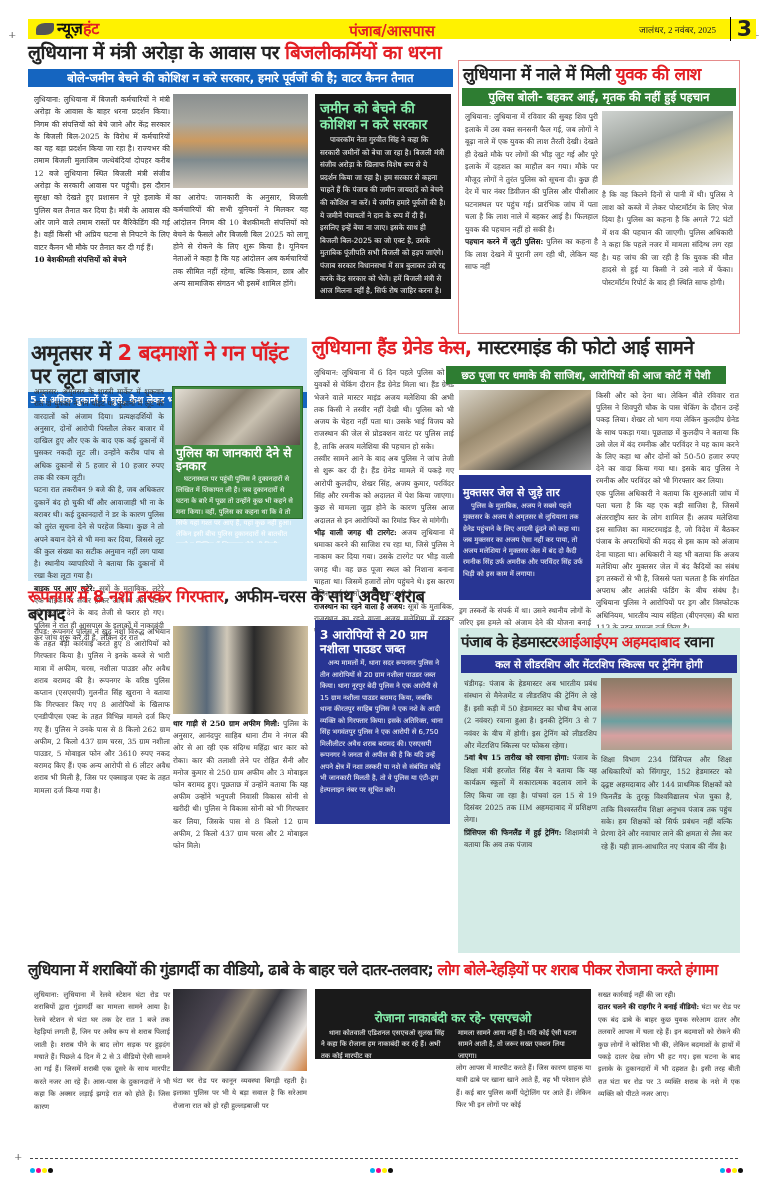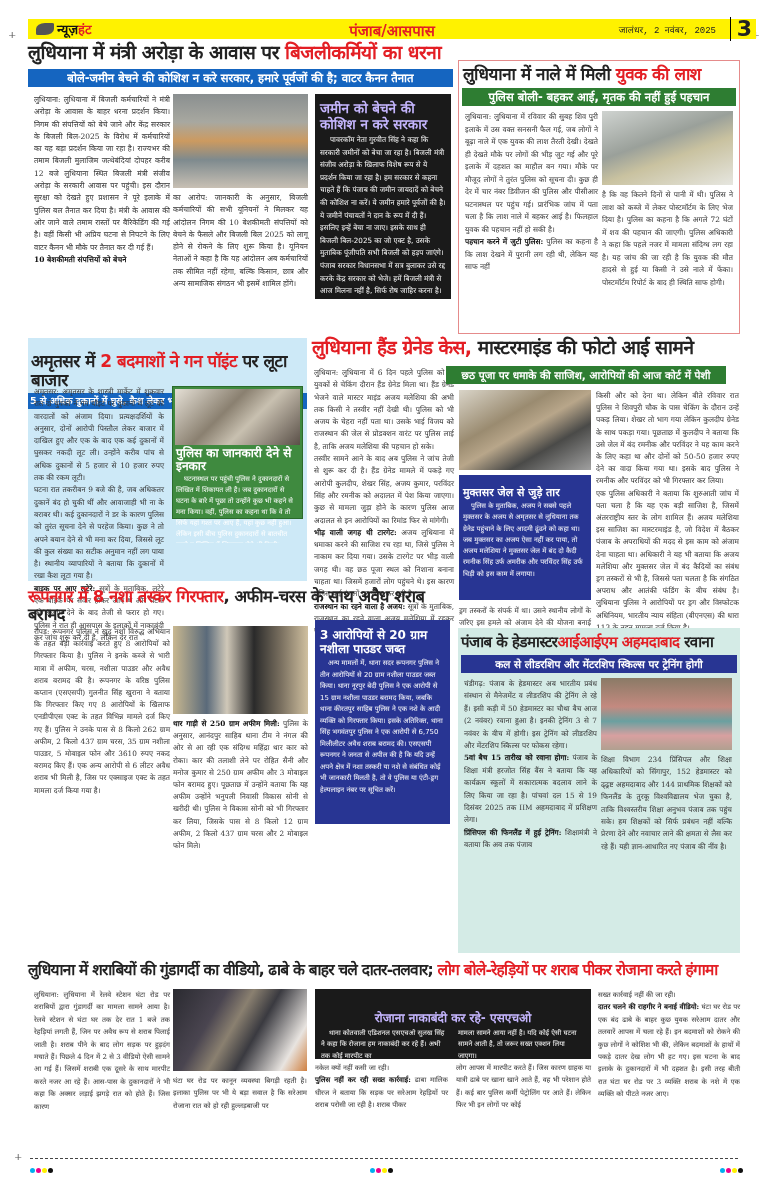--- a/index.html
+++ b/index.html
@@ -1,32 +1,32 @@
 <!DOCTYPE html>
 <html><head>
 <meta charset="utf-8">
 <style>
 *{box-sizing:border-box;margin:0;padding:0}
 body{width:768px;height:1187px;background:#fff;font-family:"DejaVu Serif",serif;color:#222;position:relative;overflow:hidden}
 .abs{position:absolute}
 .hdr{position:absolute;left:28px;top:19px;width:728px;height:20px;background:#fff200;display:flex;align-items:center}
-.logo{display:flex;align-items:flex-start;margin-left:8px;font-family:"DejaVu Sans",sans-serif;font-weight:bold;font-size:13px;line-height:1}
+.logo{display:flex;align-items:center;margin-left:8px;font-family:"DejaVu Sans",sans-serif;font-weight:bold;font-size:16px;line-height:1}
 .logo .a{color:#111}.logo .b{color:#e31e24}
 .bird{width:18px;height:12px;background:#555;border-radius:50% 10% 50% 10%;margin-right:3px}
 .sect{position:absolute;left:0;right:0;text-align:center;color:#e31e24;font-family:"DejaVu Sans",sans-serif;font-weight:bold;font-size:15px;top:1px}
-.dateline{position:absolute;right:40px;top:4px;font-size:9px;font-family:Liberation Mono, monospace}
+.dateline{position:absolute;right:40px;top:4px;font-size:9px;font-family:Liberation Serif, serif}
 .pgno{position:absolute;right:4px;top:-2px;font-size:22px;font-weight:bold;font-family:"DejaVu Sans",sans-serif;border-left:1px solid #000;padding-left:6px;line-height:24px}
 .hl{font-family:"DejaVu Sans",sans-serif;font-weight:bold;letter-spacing:-0.5px;line-height:1.1}
 .red{color:#e31e24}
 .bar{color:#fff;font-family:"DejaVu Sans",sans-serif;font-weight:bold;text-align:center;font-size:13px;line-height:18px}
 .txt{font-size:8.2px;line-height:12.5px;text-align:justify;color:#333}
 .txt b{color:#111}
 .photo{background:linear-gradient(135deg,#6b6e60,#b5b0a0 40%,#7a7565 70%,#4d4a40)}
 .box{color:#fff}
-.boxtitle{font-family:"DejaVu Sans",sans-serif;font-weight:bold;font-size:14px;line-height:16px;color:#c4b5fd}
+.boxtitle{font-family:"DejaVu Sans",sans-serif;font-weight:bold;font-size:14px;line-height:16px;color:#86efac}
 .boxtxt{font-family:"DejaVu Sans",sans-serif;font-size:8px;line-height:12.4px}
 .cut{position:absolute;left:30px;right:30px;top:1158px;border-top:1px dashed #444}
 .reg{position:absolute;font-size:10px;color:#555}
 .dots{position:absolute;top:1168px;display:flex;gap:1px}
 .dots span{width:5px;height:5px;border-radius:50%}
 </style>
 </head>
 <body>
 
 <span class="reg" style="left:8px;top:29px">+</span>
@@ -71,21 +71,21 @@
     <b>पहचान करने में जुटी पुलिस:</b>
     <span>पुलिस का कहना है कि लाश देखने में पुरानी लग रही थी, लेकिन यह साफ नहीं</span>
   </div>
   <div class="photo" style="position:absolute;left:143px;top:50px;width:131px;height:74px;background:linear-gradient(160deg,#cfd3d0,#9aa09a 40%,#c9c2a0 60%,#e6e6e0)"></div>
   <div class="txt" style="position:absolute;left:143px;top:128px;width:131px;font-size:7.4px;line-height:12.5px">
     <span>है कि वह कितने दिनों से पानी में थी। पुलिस ने लाश को कब्जे में लेकर पोस्टमॉर्टम के लिए भेज दिया है। पुलिस का कहना है कि अगले 72 घंटों में शव की पहचान की जाएगी। पुलिस अधिकारी ने कहा कि पहले नजर में मामला संदिग्ध लग रहा है। यह जांच की जा रही है कि युवक की मौत हादसे से हुई या किसी ने उसे नाले में फेंका। पोस्टमॉर्टम रिपोर्ट के बाद ही स्थिति साफ होगी।</span>
   </div>
 </div>
 
 <div class="abs" style="left:28px;top:338px;width:279px;height:243px;background:#cde9f7">
-  <div class="hl" style="font-size:17px;padding:14px 3px 0">
+  <div class="hl" style="font-size:21px;padding:4px 3px 0">
     <span>अमृतसर में </span><span class="red">2 बदमाशों ने गन पॉइंट</span><span> पर लूटा बाजार</span>
   </div>
   <div class="bar" style="background:#1565c0;margin:4px 0 0;font-size:9.5px;height:16px;line-height:16px;text-align:left;padding-left:2px">5 से अधिक दुकानों में घुसे, कैश लेकर भागे, दुकानदारों में दहशत</div>
   <div class="txt" style="position:absolute;left:6px;top:48px;width:130px;font-size:7.4px;line-height:12.3px">
     <span>अमृतसर: अमृतसर के शास्त्री मार्केट में शुक्रवार रात दो युवकों ने गन पॉइंट पर दुकानों में लूट की वारदातों को अंजाम दिया। प्रत्यक्षदर्शियों के अनुसार, दोनों आरोपी पिस्तौल लेकर बाजार में दाखिल हुए और एक के बाद एक कई दुकानों में घुसकर नकदी लूट ली। उन्होंने करीब पांच से अधिक दुकानों से 5 हजार से 10 हजार रुपए तक की रकम लूटी।</span><br>
     <span>घटना रात तकरीबन 9 बजे की है, जब अधिकतर दुकानें बंद हो चुकी थीं और आवाजाही भी ना के बराबर थी। कई दुकानदारों ने डर के कारण पुलिस को तुरंत सूचना देने से परहेज किया। कुछ ने तो अपने बयान देने से भी मना कर दिया, जिससे लूट की कुल संख्या का सटीक अनुमान नहीं लग पाया है। स्थानीय व्यापारियों ने बताया कि दुकानों में रखा कैश लूटा गया है।</span><br>
     <b>बाइक पर आए लुटेरे:</b>
     <span>सूत्रों के मुताबिक, लुटेरे एक बाइक पर सवार होकर आए थे और घटना को अंजाम देने के बाद तेजी से फरार हो गए। पुलिस ने रात ही आसपास के इलाकों में नाकाबंदी कर जांच शुरू कर दी है, लेकिन देर रात</span>
   </div>
   <div class="box" style="position:absolute;left:144px;top:48px;width:131px;height:133px;background:#3f8a3f;border:1px solid #2a6a2a">
@@ -169,25 +169,20 @@
   <div class="txt" style="position:absolute;left:145px;top:113px;width:134px;font-size:7px;line-height:12.4px">
     <span>घंटा घर रोड पर कानून व्यवस्था बिगड़ी रहती है। इलाका पुलिस पर भी ये बड़ा सवाल है कि सरेआम रोजाना रात को हो रही हुल्लड़बाजी पर</span>
   </div>
   <div class="box" style="position:absolute;left:287px;top:27px;width:276px;height:70px;background:#1a1a1a;padding:21px 6px">
     <div class="boxtitle" style="text-align:center;font-size:12px">रोजाना नाकाबंदी कर रहे- एसएचओ</div>
     <div style="display:flex;gap:10px;margin-top:2px">
       <div class="boxtxt" style="width:128px;font-size:6.8px;line-height:11.4px;text-indent:8px">थाना कोतवाली एडिशनल एसएचओ सुलख सिंह ने कहा कि रोजाना हम नाकाबंदी कर रहे हैं। अभी तक कोई मारपीट का</div>
       <div class="boxtxt" style="width:128px;font-size:6.8px;line-height:11.4px">मामला सामने आया नहीं है। यदि कोई ऐसी घटना सामने आती है, तो जरूर सख्त एक्शन लिया जाएगा।</div>
     </div>
   </div>
-  <div class="txt" style="position:absolute;left:287px;top:100px;width:133px;font-size:7px;line-height:12.4px">
-    <span>नकेल क्यों नहीं कसी जा रही।</span><br>
-    <b>पुलिस नहीं कर रही सख्त कार्रवाई:</b>
-    <span>ढाबा मालिक धीरज ने बताया कि सड़क पर सरेआम रेहड़ियों पर शराब परोसी जा रही है। शराब पीकर</span>
-  </div>
   <div class="txt" style="position:absolute;left:428px;top:100px;width:135px;font-size:7px;line-height:12.4px">
     <span>लोग आपस में मारपीट करते हैं। जिस कारण ग्राहक या यात्री ढाबे पर खाना खाने आते हैं, वह भी परेशान होते हैं। कई बार पुलिस कर्मी पेट्रोलिंग पर आते हैं। लेकिन फिर भी इन लोगों पर कोई</span>
   </div>
   <div class="txt" style="position:absolute;left:570px;top:27px;width:142px;font-size:7px;line-height:12.4px">
     <span>सख्त कार्रवाई नहीं की जा रही।</span><br>
     <b>दातर चलने की राहगीर ने बनाई वीडियो:</b>
     <span>घंटा घर रोड पर एक बंद ढाबे के बाहर कुछ युवक सरेआम दातर और तलवारें आपस में चला रहे हैं। इन बदमाशों को रोकने की कुछ लोगों ने कोशिश भी की, लेकिन बदमाशों के हाथों में पकड़े दातर देख लोग भी हट गए। इस घटना के बाद इलाके के दुकानदारों में भी दहशत है। इसी तरह बीती रात घंटा घर रोड पर 3 व्यक्ति शराब के नशे में एक व्यक्ति को पीटते नजर आए।</span>
   </div>
 </div>
 

